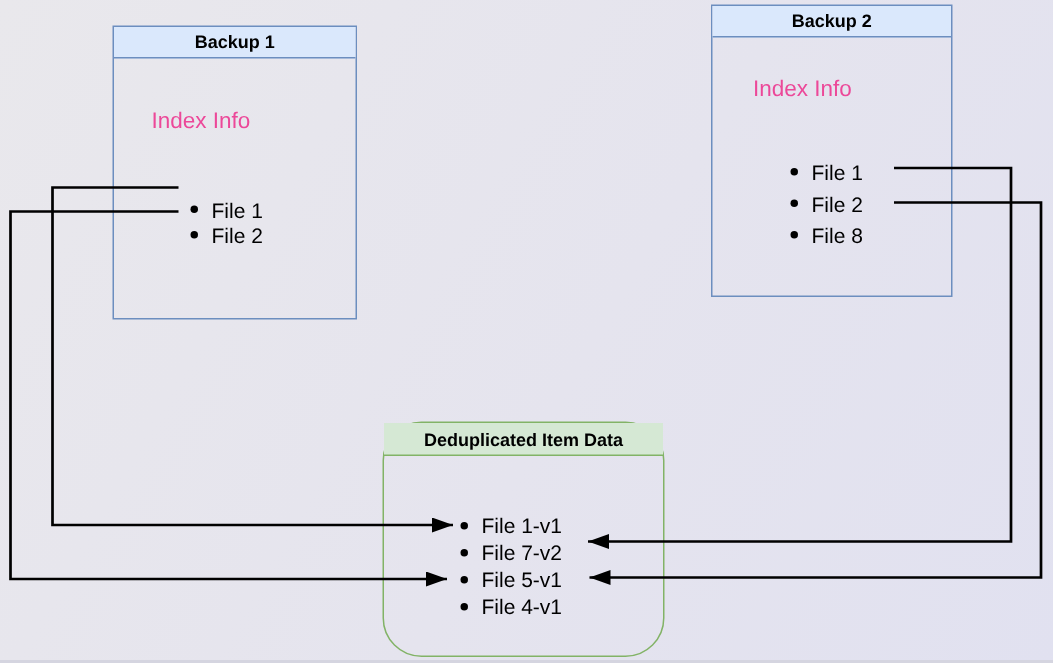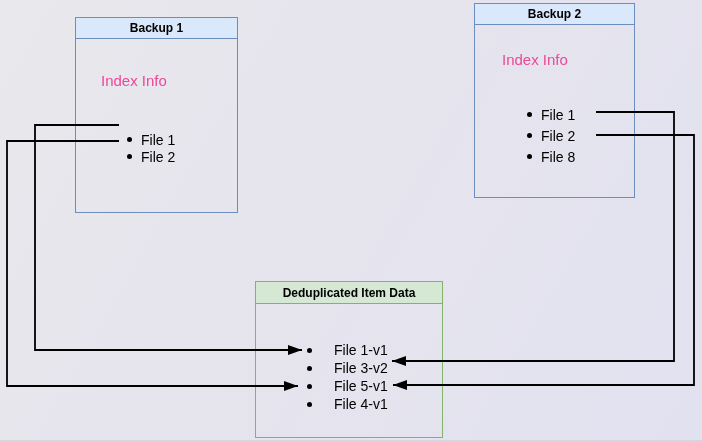--- a/index.html
+++ b/index.html
@@ -3,33 +3,33 @@
 <meta charset="utf-8">
 <style>
   html,body{margin:0;padding:0;}
   body{
     width:702px;height:442px;position:relative;overflow:hidden;
     font-family:"Liberation Sans",sans-serif;
     background:linear-gradient(120deg,#e9e8ec 0%,#e5e4ee 55%,#e1e1f0 100%);
   }
   .node{position:absolute;box-sizing:border-box;border:1.5px solid;background:transparent;}
   .node.blue{border-color:#6c8ebf;}
-  .node.green{border-color:#82b366;}
+  .node.green{border-color:#82b366;border-radius:26px;}
   .node-header{
     box-sizing:border-box;width:100%;display:flex;align-items:center;justify-content:center;
     font-weight:bold;font-size:12px;color:#000;border-bottom:1.5px solid;
   }
   .blue .node-header{background:#dae8fc;border-bottom-color:#6c8ebf;height:21px;}
   .green .node-header{background:#d5e8d4;border-bottom-color:#82b366;height:22px;}
   .subtitle{position:absolute;font-size:15px;color:#ec4899;white-space:nowrap;}
   ul.filelist{list-style:none;margin:0;padding:0;position:absolute;}
   ul.filelist li{display:flex;align-items:center;font-size:14px;color:#000;white-space:nowrap;}
   .b1 ul.filelist li{height:17px;}
   .b2 ul.filelist li{height:21px;}
-  .dd ul.filelist li{height:18px;gap:13px;}
+  .dd ul.filelist li{height:18px;}
   .bullet{width:5px;height:5px;border-radius:50%;background:#000;margin-right:9px;flex:0 0 auto;}
   #connector-layer{position:absolute;left:0;top:0;width:702px;height:442px;pointer-events:none;z-index:5;}
   #bottom-edge{position:absolute;left:0;bottom:0;width:702px;height:2px;background:#d5d5e0;}
 </style>
 </head>
 <body>
 
 <div class="node blue b1" style="left:75px;top:17px;width:163px;height:196px;">
   <div class="node-header">
     <span>Backup 1</span>
@@ -72,21 +72,21 @@
   <div class="node-header">
     <span>Deduplicated Item Data</span>
   </div>
   <ul class="filelist" style="left:51px;top:59px;">
     <li>
       <span class="bullet"></span>
       <span>File 1-v1</span>
     </li>
     <li>
       <span class="bullet"></span>
-      <span>File 3-v2</span>
+      <span>File 7-v2</span>
     </li>
     <li>
       <span class="bullet"></span>
       <span>File 5-v1</span>
     </li>
     <li>
       <span class="bullet"></span>
       <span>File 4-v1</span>
     </li>
   </ul>

